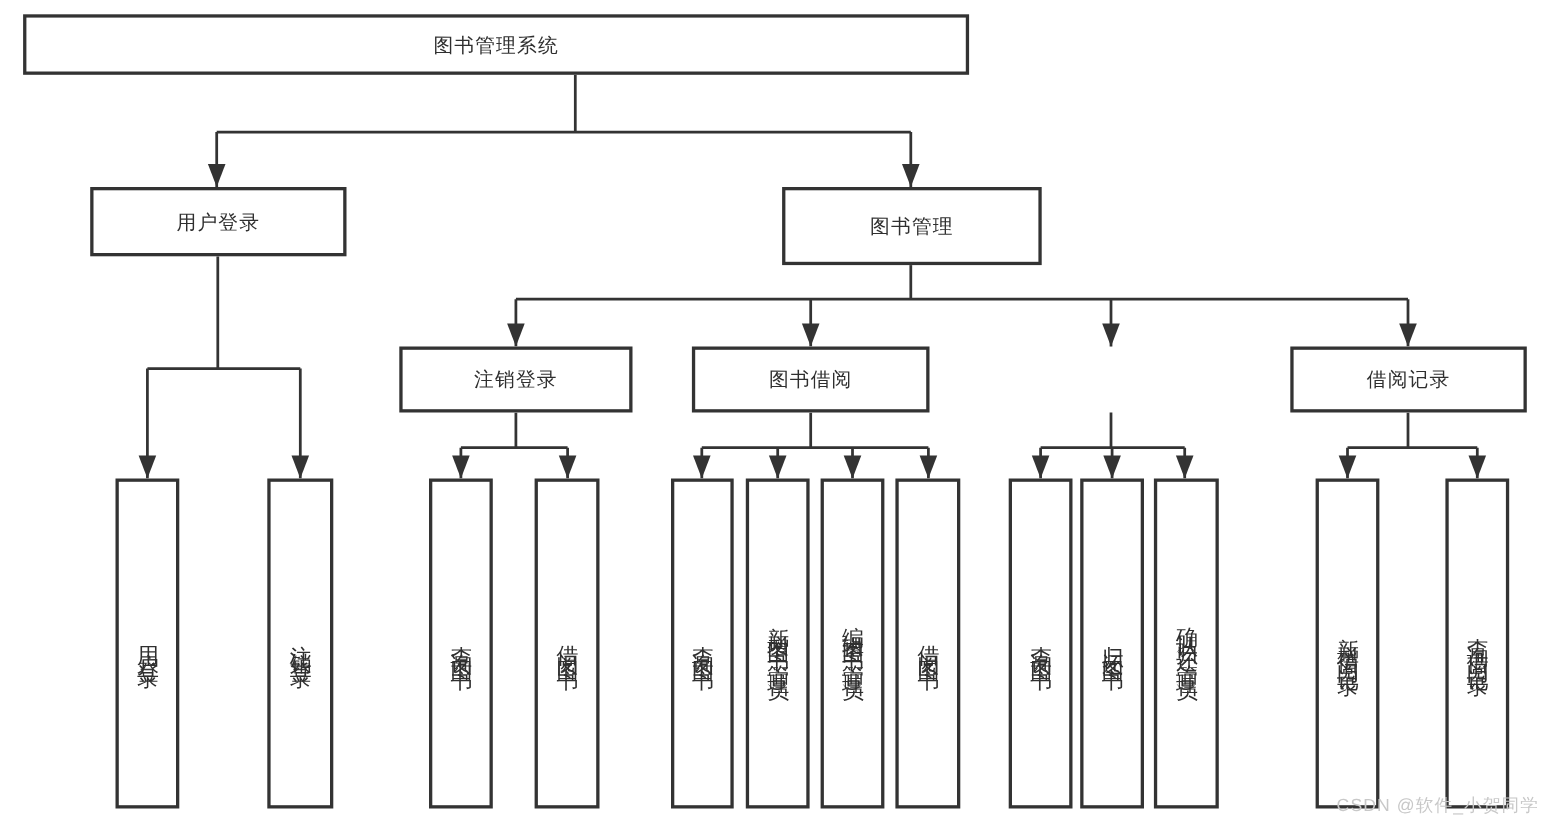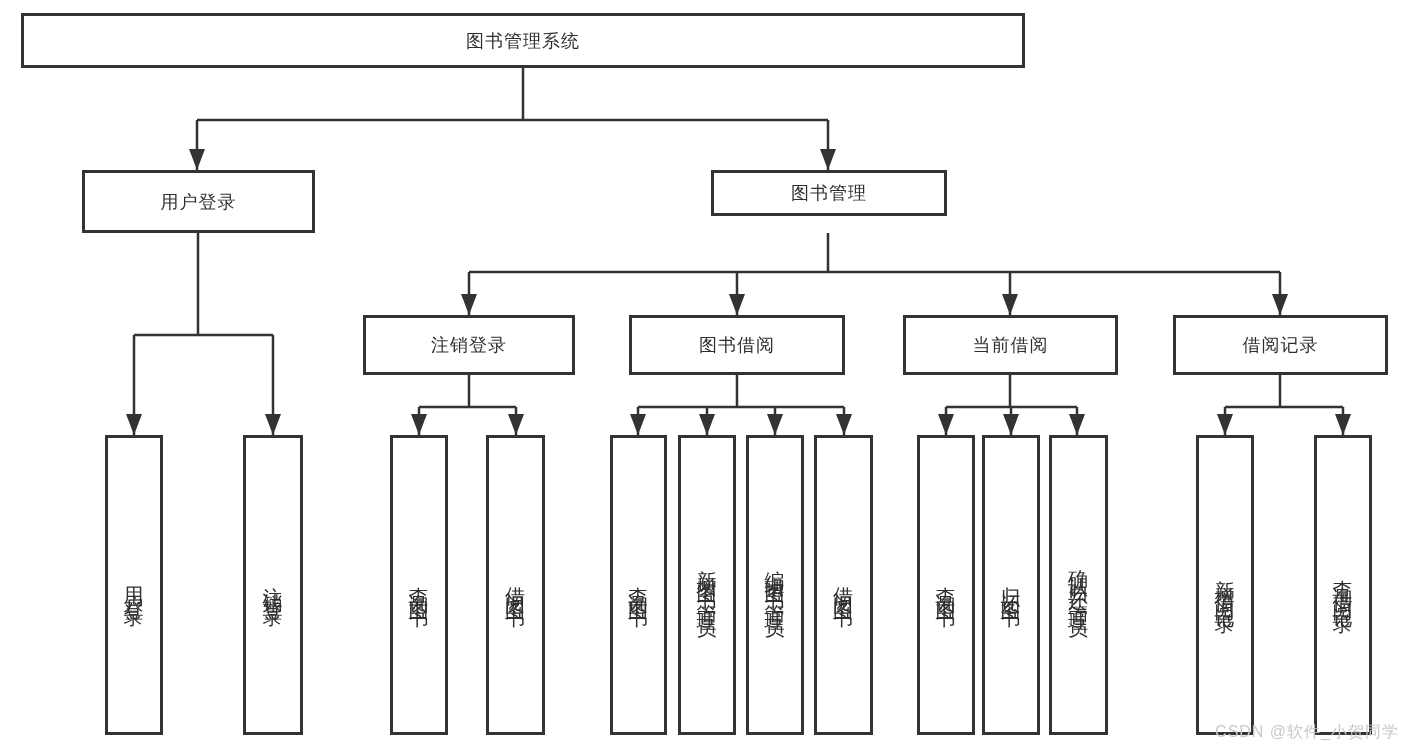--- a/index.html
+++ b/index.html
@@ -61,28 +61,27 @@
       <polygon points="767,414 783,414 775,435"></polygon>
       <polygon points="836,414 852,414 844,435"></polygon>
       <polygon points="938,414 954,414 946,435"></polygon>
       <polygon points="1003,414 1019,414 1011,435"></polygon>
       <polygon points="1069,414 1085,414 1077,435"></polygon>
       <polygon points="1217,414 1233,414 1225,435"></polygon>
       <polygon points="1335,414 1351,414 1343,435"></polygon>
     </g>
   </svg>
 
-  <div class="box root-box" style="left:21px;top:13px;width:1004px;height:55px;">图书管理系统</div>
+  <div class="box root-box" style="left:21px;top:13px;width:860px;height:55px;">图书管理系统</div>
 
   <div class="box h-box" style="left:82px;top:170px;width:233px;height:63px;">用户登录</div>
-  <div class="box h-box" style="left:711px;top:170px;width:236px;height:46px;">图书管理</div>
+  <div class="box h-box" style="left:711px;top:170px;width:236px;height:71px;">图书管理</div>
 
   <div class="box h-box" style="left:363px;top:315px;width:212px;height:60px;">注销登录</div>
   <div class="box h-box" style="left:629px;top:315px;width:216px;height:60px;">图书借阅</div>
-  <div class="box h-box" style="left:903px;top:315px;width:215px;height:60px;">当前借阅</div>
   <div class="box h-box" style="left:1173px;top:315px;width:215px;height:60px;">借阅记录</div>
 
   <div class="box v-box" style="left:105px;top:435px;width:58px;height:300px;">用户登录</div>
   <div class="box v-box" style="left:243px;top:435px;width:60px;height:300px;">注销登录</div>
 
   <div class="box v-box" style="left:390px;top:435px;width:58px;height:300px;">查询图书</div>
   <div class="box v-box" style="left:486px;top:435px;width:59px;height:300px;">借阅图书</div>
 
   <div class="box v-box" style="left:610px;top:435px;width:57px;height:300px;">查询图书</div>
   <div class="box v-box" style="left:678px;top:435px;width:58px;height:300px;">新增图书（管理员）</div>

